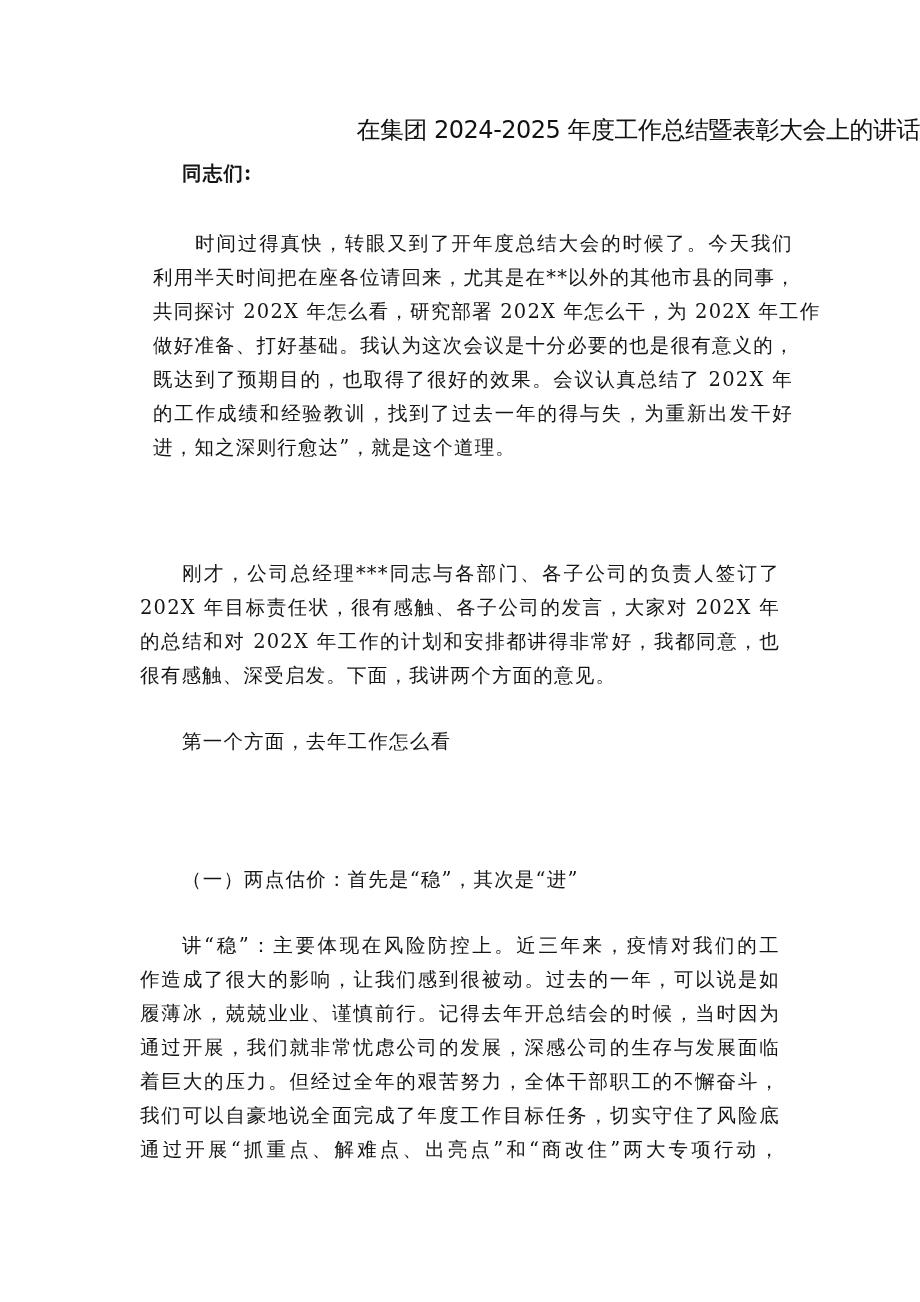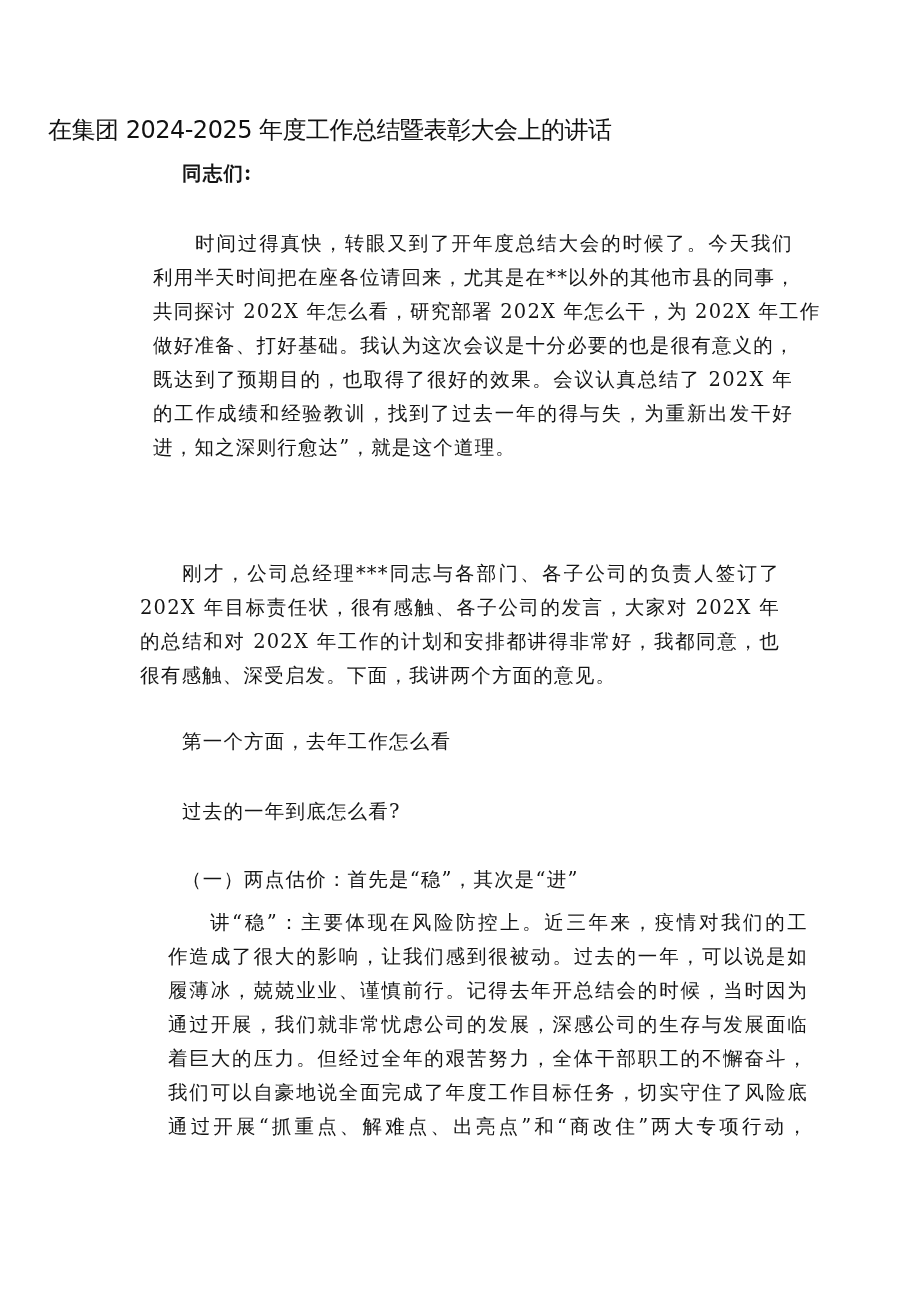--- a/index.html
+++ b/index.html
@@ -20,21 +20,21 @@
       top: 0;
       width: 920px;
       height: 1302px;
       background: #ffffff;
     }
     .title {
       position: absolute;
       left: 0;
       width: 920px;
       top: 113px;
-      text-align: left;
+      text-align: right;
       padding-left: 48px;
       box-sizing: border-box;
       font-family: "DejaVu Sans", "Liberation Sans", sans-serif;
       font-size: 24px;
       line-height: 34px;
       letter-spacing: -0.5px;
       color: #111;
       margin: 0;
       font-weight: normal;
     }
@@ -82,25 +82,24 @@
 
   <div class="para" style="top:557px;">
     <span class="line" style="padding-left:42px;">刚才，公司总经理***同志与各部门、各子公司的负责人签订了</span>
     <span class="line">202X 年目标责任状，很有感触、各子公司的发言，大家对 202X 年</span>
     <span class="line">的总结和对 202X 年工作的计划和安排都讲得非常好，我都同意，也</span>
     <span class="line last">很有感触、深受启发。下面，我讲两个方面的意见。</span>
   </div>
 
   <p class="para" style="top:725px; text-indent:42px;">第一个方面，去年工作怎么看</p>
 
-  <p class="para" style="top:795px; text-indent:42px;">过去的一年到底怎么看?</p>
 
   <p class="para" style="top:863px; text-indent:42px;">（一）两点估价：首先是“稳”，其次是“进”</p>
 
-  <div class="para" style="top:906px;margin-left:28px;">
+  <div class="para" style="top:929px;">
     <span class="line" style="padding-left:42px;">讲“稳”：主要体现在风险防控上。近三年来，疫情对我们的工</span>
     <span class="line">作造成了很大的影响，让我们感到很被动。过去的一年，可以说是如</span>
     <span class="line">履薄冰，兢兢业业、谨慎前行。记得去年开总结会的时候，当时因为</span>
     <span class="line">通过开展，我们就非常忧虑公司的发展，深感公司的生存与发展面临</span>
     <span class="line">着巨大的压力。但经过全年的艰苦努力，全体干部职工的不懈奋斗，</span>
     <span class="line">我们可以自豪地说全面完成了年度工作目标任务，切实守住了风险底</span>
     <span class="line">通过开展“抓重点、解难点、出亮点”和“商改住”两大专项行动，</span>
   </div>
 
 </div>

